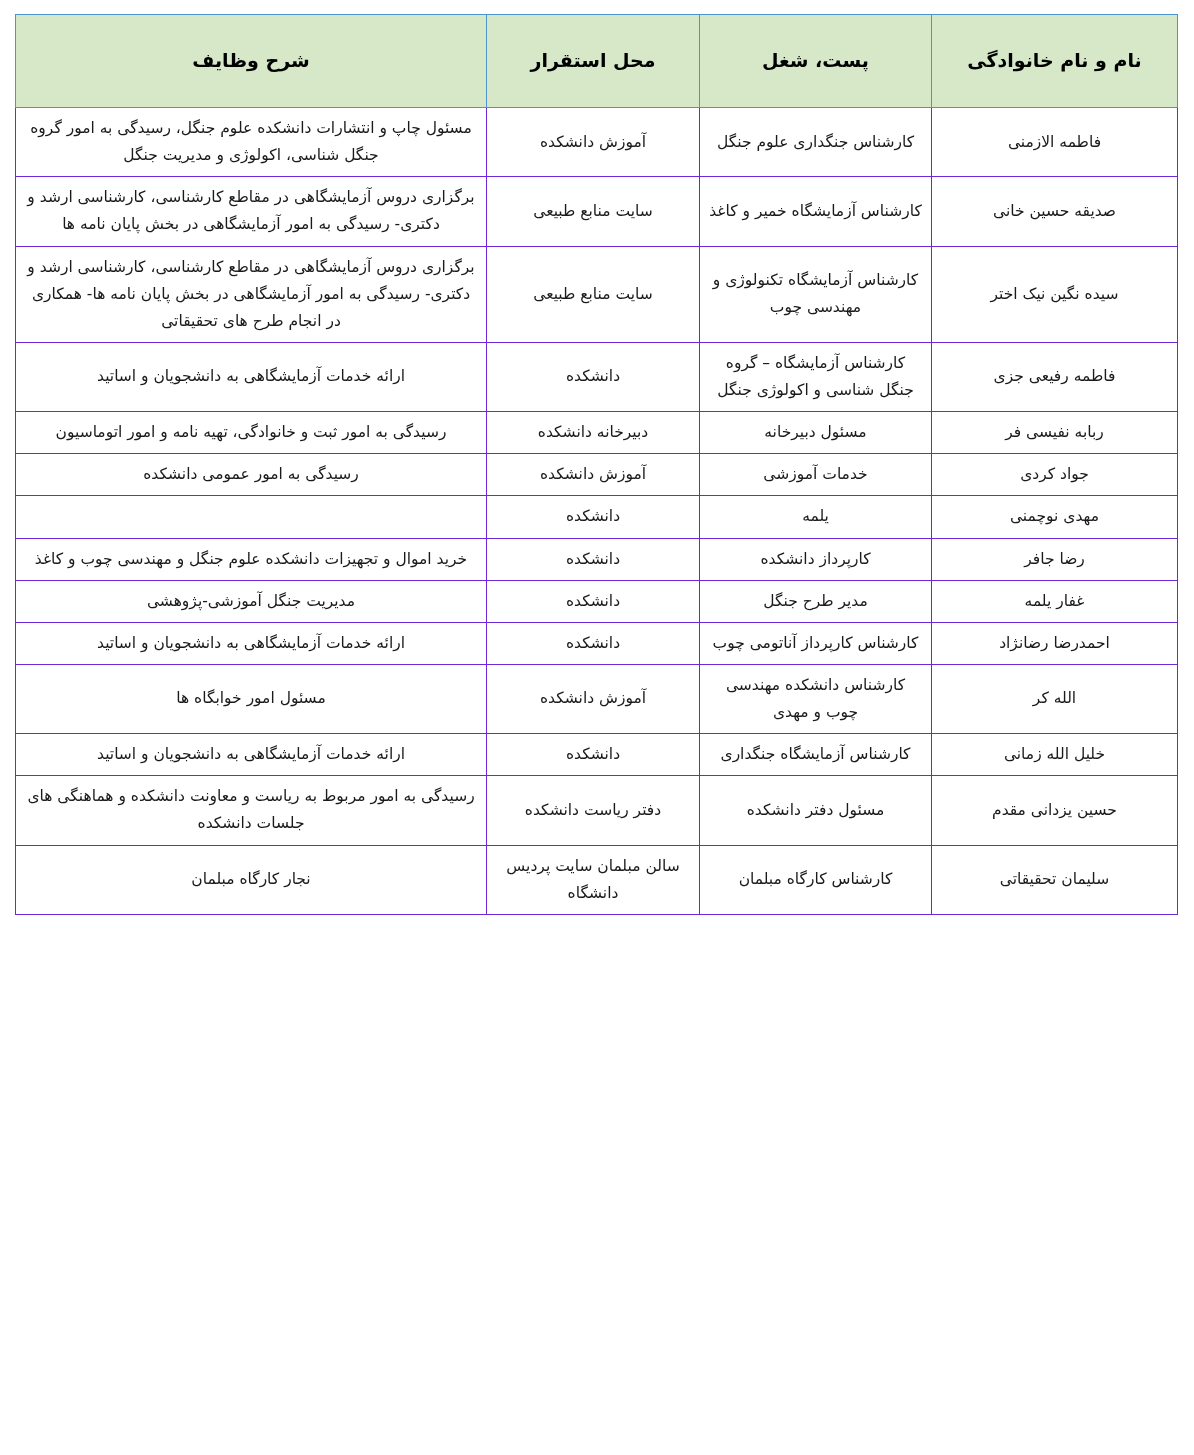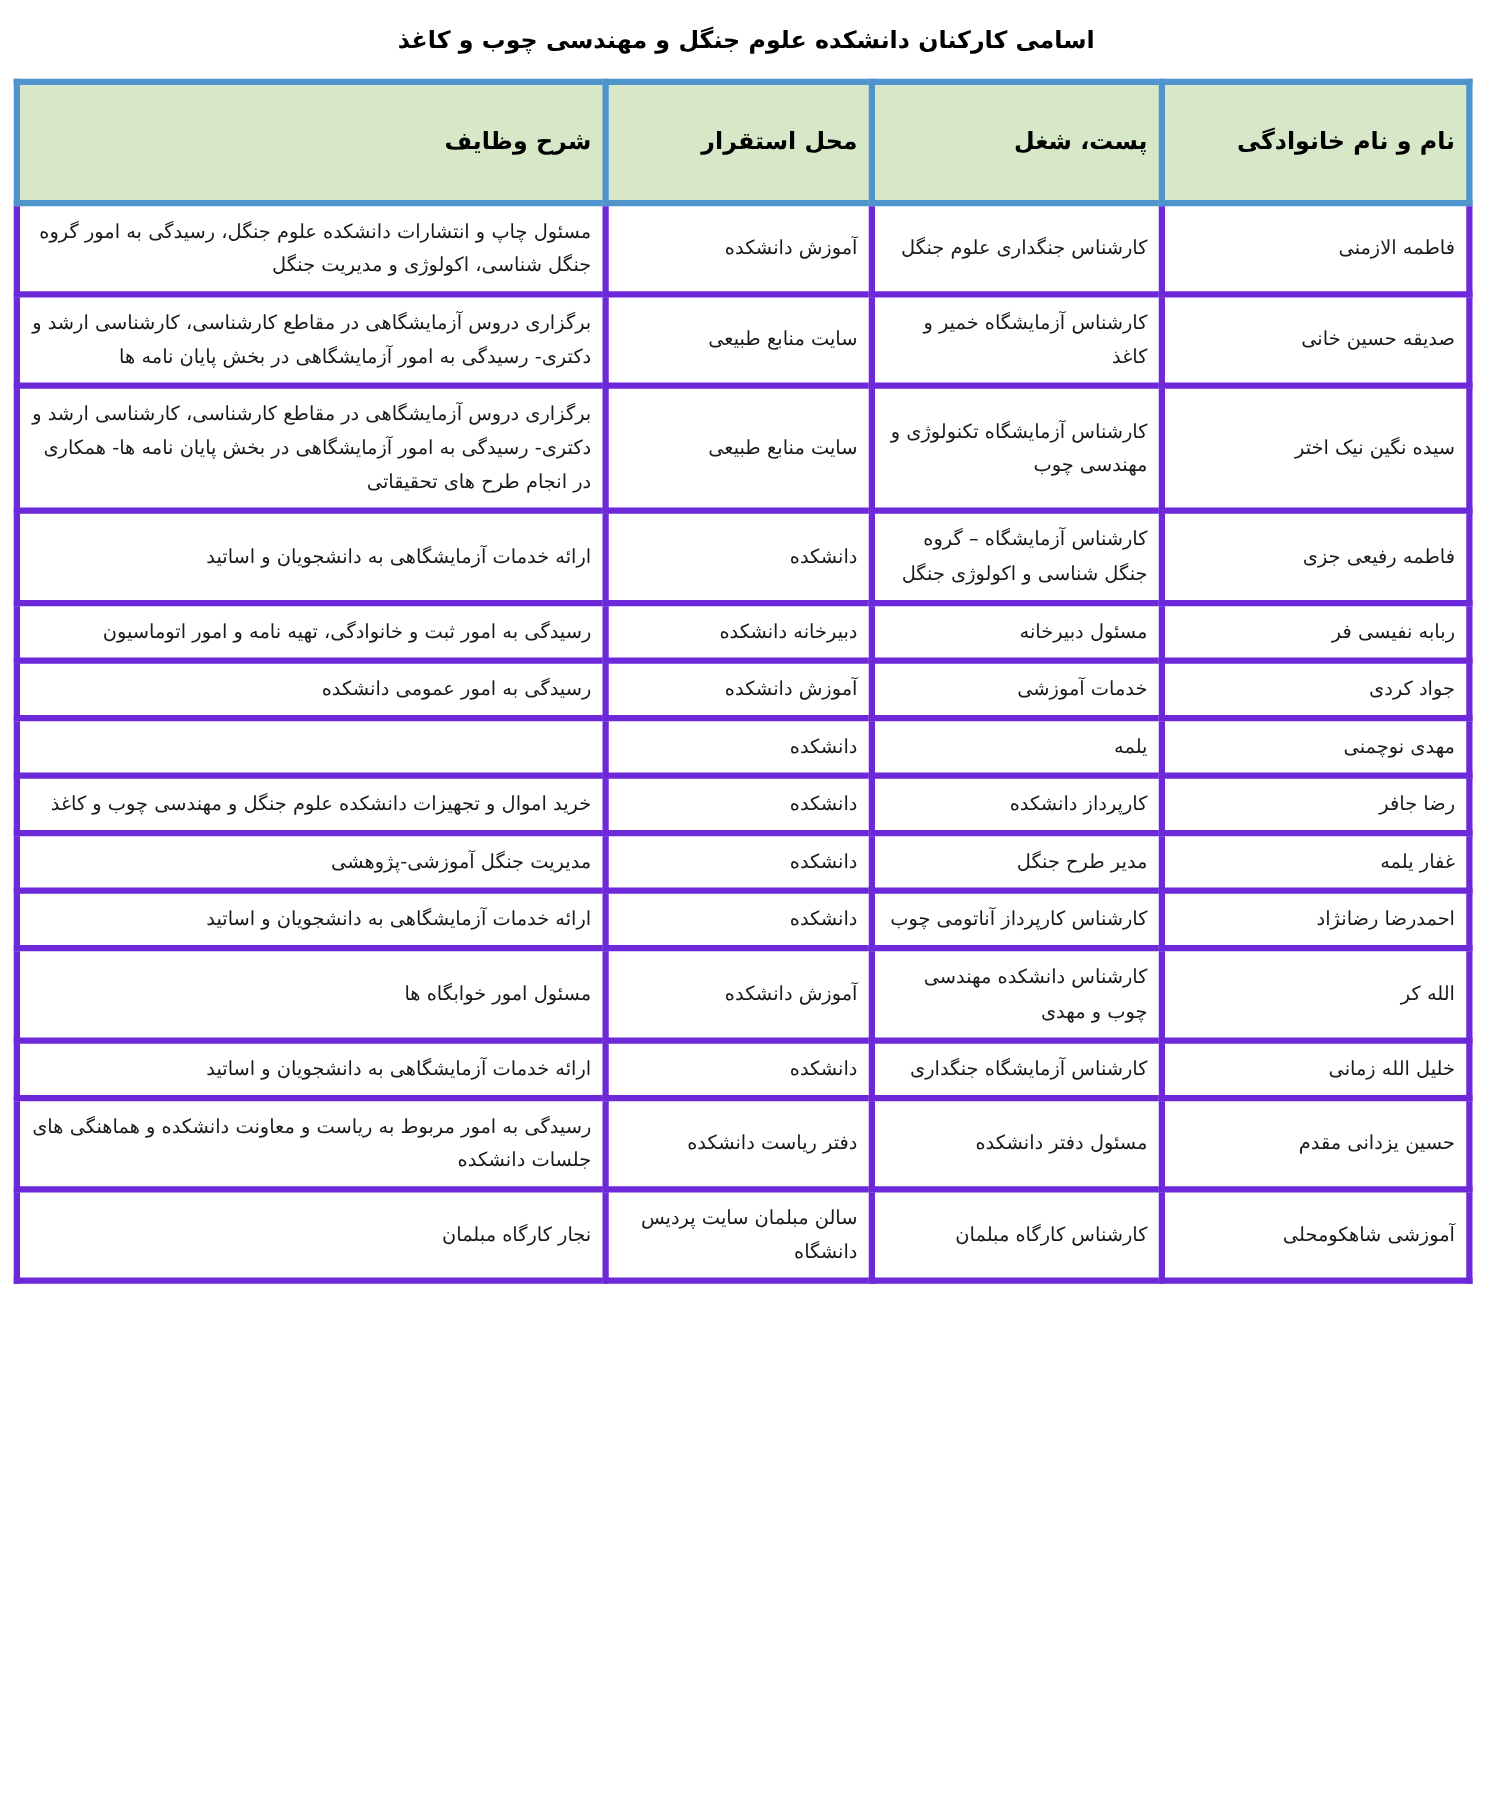--- a/index.html
+++ b/index.html
@@ -33,26 +33,26 @@
     margin: 0 auto;
     table-layout: fixed;
   }
   table.staff-table col.c-name   { width: 246px; }
   table.staff-table col.c-post   { width: 232px; }
   table.staff-table col.c-place  { width: 213px; }
   table.staff-table col.c-duty   { width: 471px; }
 
   table.staff-table th,
   table.staff-table td {
-    border: 5px solid #6d28d9;
+    border: 1px solid #6d28d9;
     padding: 7px 9px;
     vertical-align: middle;
     font-size: 15.5px;
     line-height: 1.75;
-    text-align: right;
+    text-align: center;
     word-wrap: break-word;
   }
   table.staff-table thead th {
     background: #d6e8c8;
     font-weight: bold;
     font-size: 19px;
     color: #000000;
     height: 78px;
     border-color: #4f94cd;
   }
@@ -60,21 +60,20 @@
     text-align: center;
   }
   tr.row-tall td { height: 52px; }
   .empty-cell { }
 </style>
 </head>
 <body>
 
 <div class="page">
 
-  <h1 class="doc-title">اسامی کارکنان دانشکده علوم جنگل و مهندسی چوب و کاغذ</h1>
 
   <table class="staff-table">
     <colgroup>
       <col class="c-name">
       <col class="c-post">
       <col class="c-place">
       <col class="c-duty">
     </colgroup>
     <thead>
       <tr>
@@ -171,21 +170,21 @@
       </tr>
 
       <tr>
         <td>حسین یزدانی مقدم</td>
         <td>مسئول دفتر دانشکده</td>
         <td>دفتر ریاست دانشکده</td>
         <td class="duty-cell">رسیدگی به امور مربوط به ریاست و معاونت دانشکده و هماهنگی های جلسات دانشکده</td>
       </tr>
 
       <tr class="row-tall">
-        <td>آموزشی شاهکومحلی</td>
+        <td>سلیمان تحقیقاتی</td>
         <td>کارشناس کارگاه مبلمان</td>
         <td>سالن مبلمان سایت پردیس دانشگاه</td>
         <td class="duty-cell">نجار کارگاه مبلمان</td>
       </tr>
 
     </tbody>
   </table>
 </div>
 
 </body></html>

